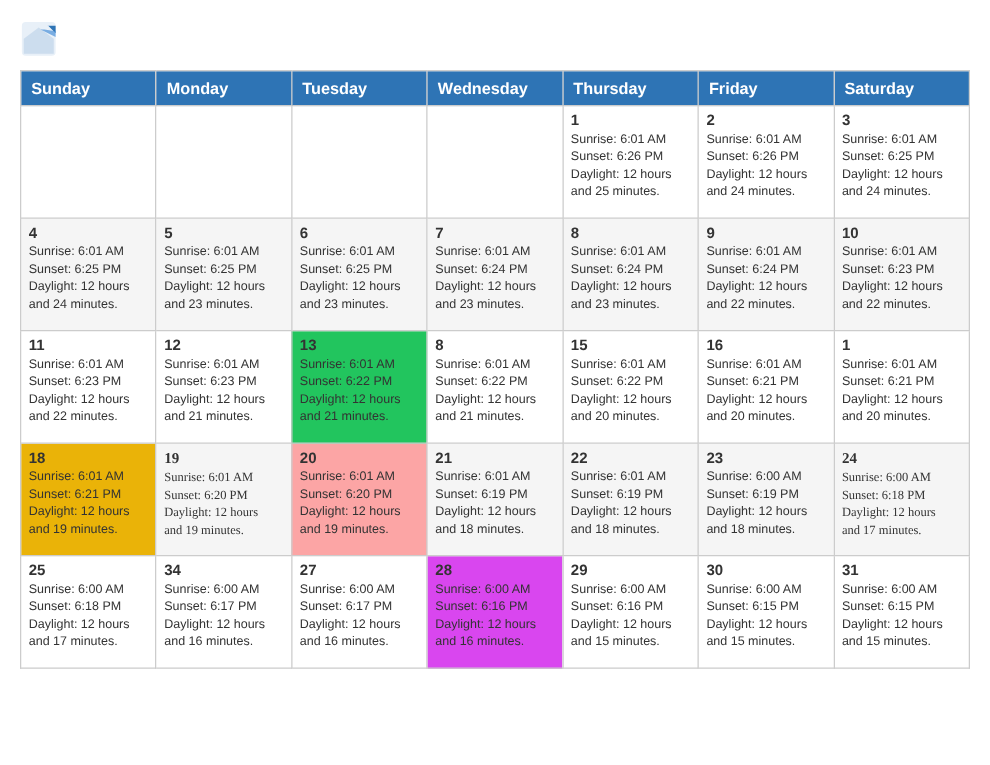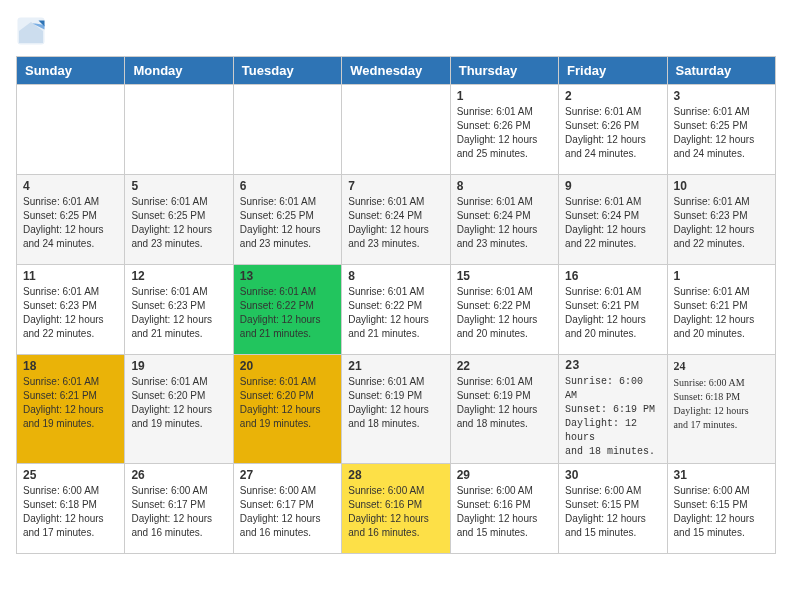--- a/index.html
+++ b/index.html
@@ -255,49 +255,49 @@
         </td>
       </tr>
       <tr>
         <td style="background-color: #eab308;">
           <span class="day-number">18</span>
           <div class="day-info" style="white-space: pre-line;">Sunrise: 6:01 AM
 Sunset: 6:21 PM
 Daylight: 12 hours
 and 19 minutes.</div>
         </td>
-        <td style="background-color: rgb(245, 245, 245);">
+        <td style="background-color: rgb(245, 245, 245); font-family: Liberation Serif, serif;">
           <span class="day-number">19</span>
           <div class="day-info" style="white-space: pre-line;">Sunrise: 6:01 AM
 Sunset: 6:20 PM
 Daylight: 12 hours
 and 19 minutes.</div>
         </td>
-        <td style="background-color: #eab308;">
+        <td style="background-color: #fca5a5;">
           <span class="day-number">20</span>
           <div class="day-info" style="white-space: pre-line;">Sunrise: 6:01 AM
 Sunset: 6:20 PM
 Daylight: 12 hours
 and 19 minutes.</div>
         </td>
         <td style="background-color: rgb(245, 245, 245);">
           <span class="day-number">21</span>
           <div class="day-info" style="white-space: pre-line;">Sunrise: 6:01 AM
 Sunset: 6:19 PM
 Daylight: 12 hours
 and 18 minutes.</div>
         </td>
         <td style="background-color: rgb(245, 245, 245);">
           <span class="day-number">22</span>
           <div class="day-info" style="white-space: pre-line;">Sunrise: 6:01 AM
 Sunset: 6:19 PM
 Daylight: 12 hours
 and 18 minutes.</div>
         </td>
-        <td style="background-color: rgb(245, 245, 245); font-family: Liberation Mono, monospace;">
+        <td style="background-color: rgb(245, 245, 245);">
           <span class="day-number">23</span>
           <div class="day-info" style="white-space: pre-line;">Sunrise: 6:00 AM
 Sunset: 6:19 PM
 Daylight: 12 hours
 and 18 minutes.</div>
         </td>
         <td style="background-color: rgb(245, 245, 245); font-family: Liberation Serif, serif;">
           <span class="day-number">24</span>
           <div class="day-info" style="white-space: pre-line;">Sunrise: 6:00 AM
 Sunset: 6:18 PM
@@ -307,34 +307,34 @@
       </tr>
       <tr>
         <td style="background-color: rgb(255, 255, 255);">
           <span class="day-number">25</span>
           <div class="day-info" style="white-space: pre-line;">Sunrise: 6:00 AM
 Sunset: 6:18 PM
 Daylight: 12 hours
 and 17 minutes.</div>
         </td>
         <td style="background-color: rgb(255, 255, 255);">
-          <span class="day-number">26</span>
+          <span class="day-number">34</span>
           <div class="day-info" style="white-space: pre-line;">Sunrise: 6:00 AM
 Sunset: 6:17 PM
 Daylight: 12 hours
 and 16 minutes.</div>
         </td>
         <td style="background-color: rgb(255, 255, 255);">
           <span class="day-number">27</span>
           <div class="day-info" style="white-space: pre-line;">Sunrise: 6:00 AM
 Sunset: 6:17 PM
 Daylight: 12 hours
 and 16 minutes.</div>
         </td>
-        <td style="background-color: #fde047;">
+        <td style="background-color: #d946ef;">
           <span class="day-number">28</span>
           <div class="day-info" style="white-space: pre-line;">Sunrise: 6:00 AM
 Sunset: 6:16 PM
 Daylight: 12 hours
 and 16 minutes.</div>
         </td>
         <td style="background-color: rgb(255, 255, 255);">
           <span class="day-number">29</span>
           <div class="day-info" style="white-space: pre-line;">Sunrise: 6:00 AM
 Sunset: 6:16 PM

